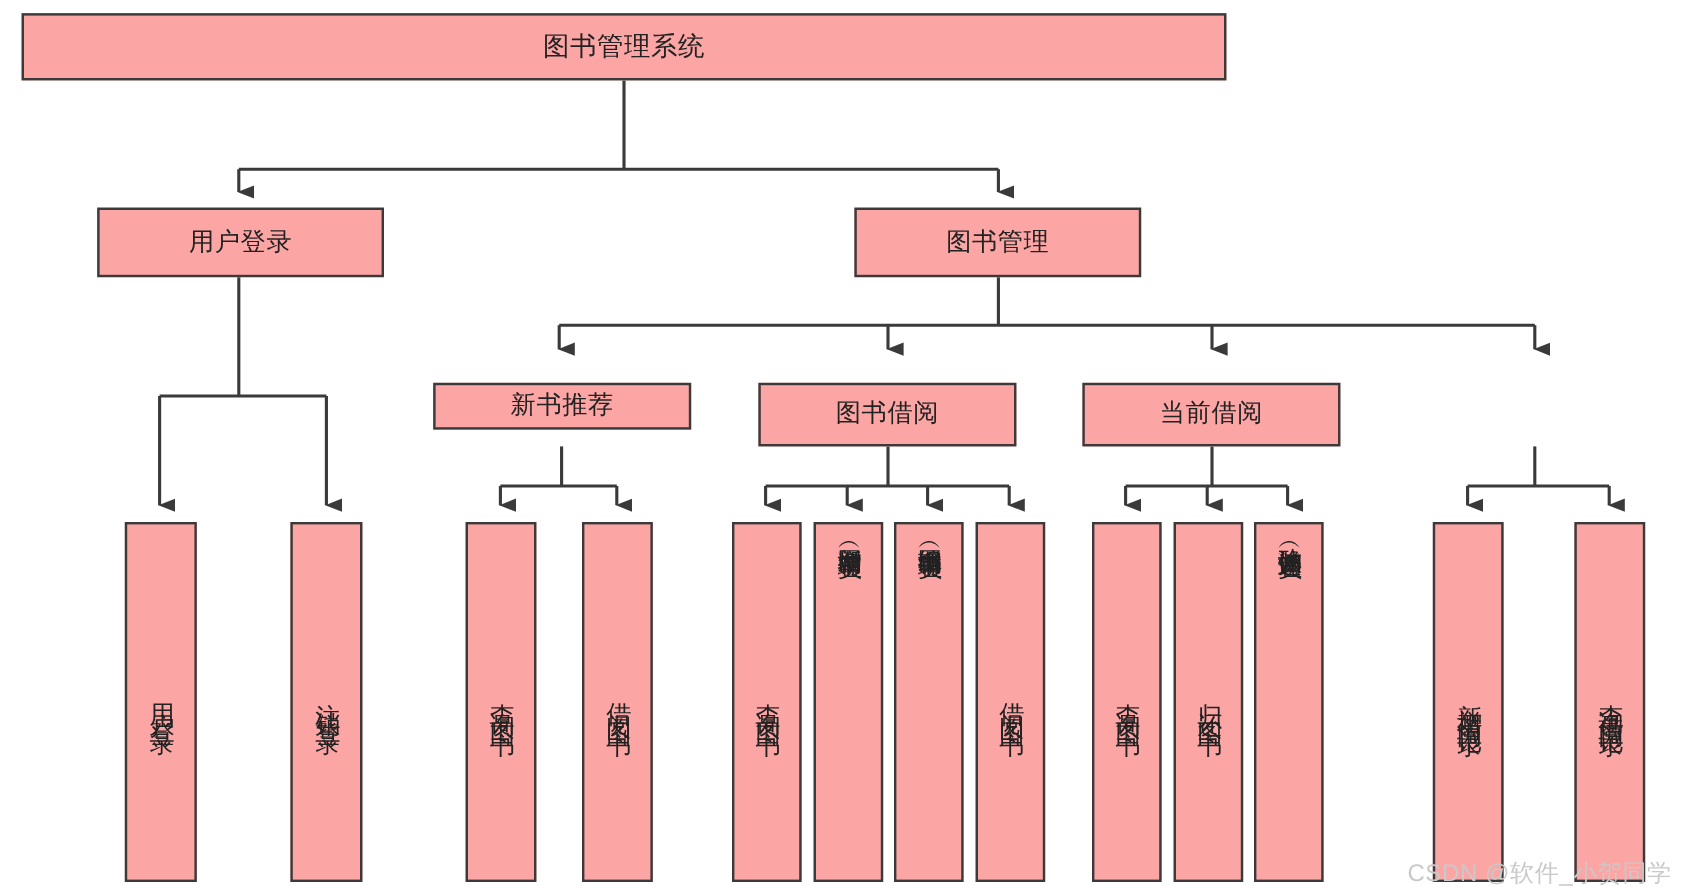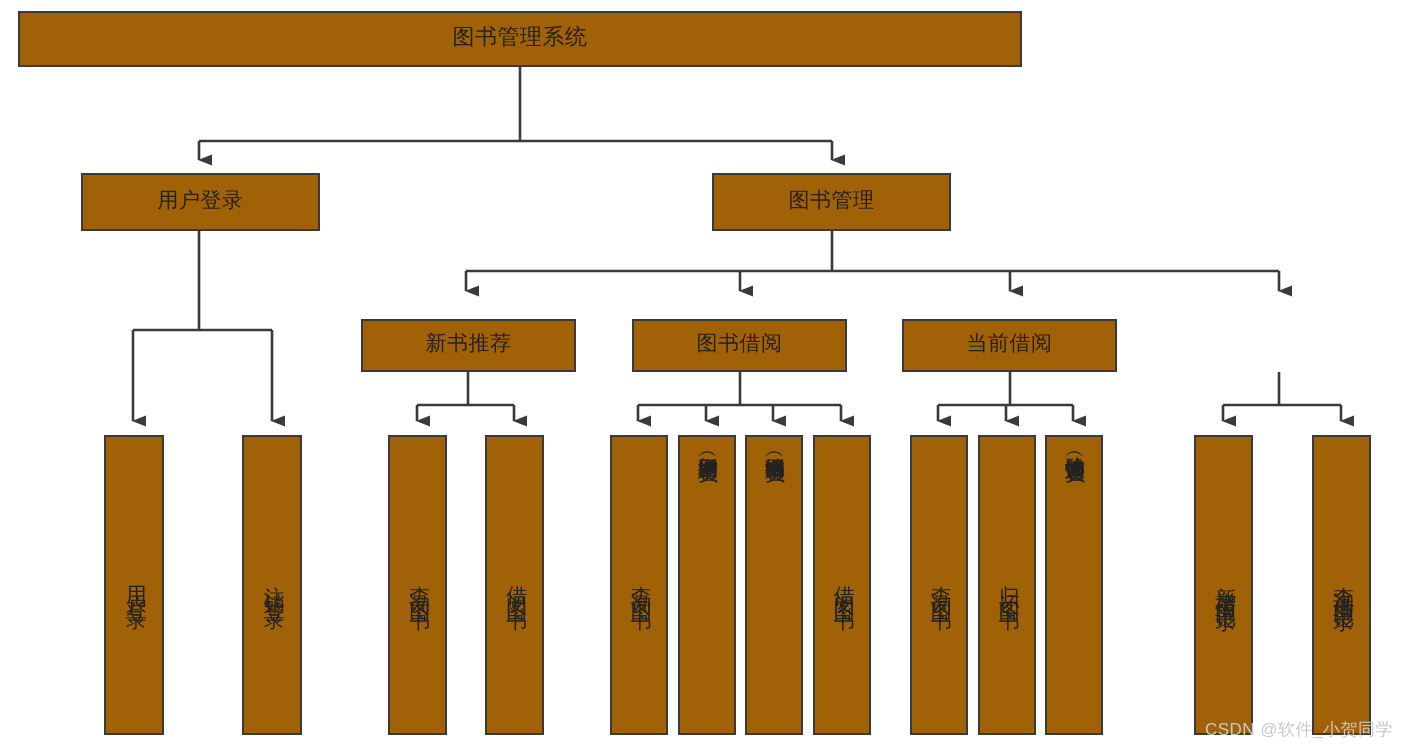--- a/index.html
+++ b/index.html
@@ -21,27 +21,26 @@
     position: absolute;
     left: 0;
     top: 0;
     width: 1405px;
     height: 747px;
   }
   .node {
     position: absolute;
     box-sizing: border-box;
     border: 2px solid #3a3a3a;
-    background: #a16207;
+    background: #fca5a5;
     display: flex;
     align-items: center;
     justify-content: center;
     color: #222222;
     z-index: 2;
-    font-family: Liberation Mono, monospace;
   }
   .node .node-label {
     display: block;
     text-align: center;
     letter-spacing: 0.5px;
     line-height: 1.18;
     white-space: nowrap;
   }
   
   .node.horiz .node-label {
@@ -75,21 +74,21 @@
     font-size: 20px;
   }
   .node.vert.centered {
     align-items: center;
     padding-top: 0;
   }
   #watermark {
     position: absolute;
     right: 12px;
     bottom: 6px;
-    font-size: 17px;
+    font-size: 20px;
     color: #c9c9c9;
     letter-spacing: 0.5px;
     z-index: 5;
     white-space: nowrap;
     user-select: none;
   }
 </style>
 </head>
 <body>
 
@@ -150,21 +149,21 @@
     <span class="node-label">图书管理系统</span>
   </div>
 
   <div class="node horiz" style="left:81px; top:173px; width:239px; height:58px;">
     <span class="node-label">用户登录</span>
   </div>
   <div class="node horiz" style="left:712px; top:173px; width:239px; height:58px;justify-content:center;">
     <span class="node-label">图书管理</span>
   </div>
 
-  <div class="node horiz" style="left:361px; top:319px; width:215px; height:53px;">
+  <div class="node horiz" style="left:361px; top:319px; width:215px; height:39px;">
     <span class="node-label">新书推荐</span>
   </div>
   <div class="node horiz" style="left:902px; top:319px; width:215px; height:53px;">
     <span class="node-label">当前借阅</span>
   </div>
   <div class="node horiz" style="left:632px; top:319px; width:215px; height:53px;">
     <span class="node-label">图书借阅</span>
   </div>
 
   <div class="node vert short centered" style="left:104px; top:435px; width:60px; height:300px;">

